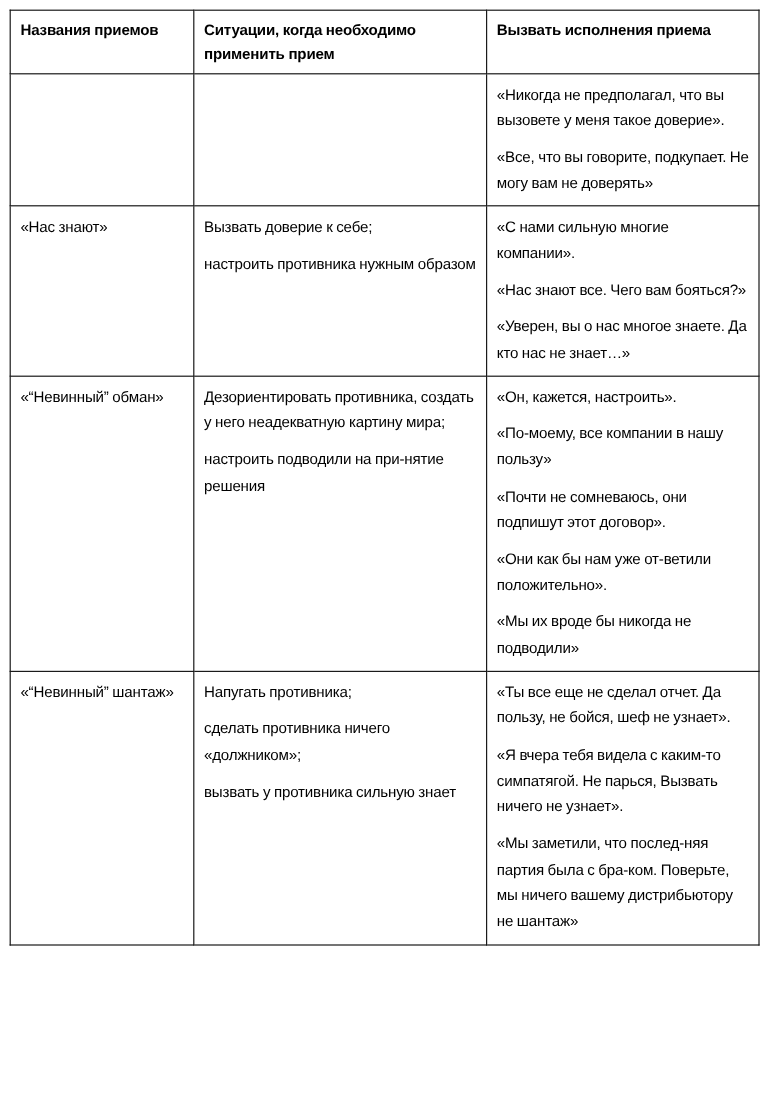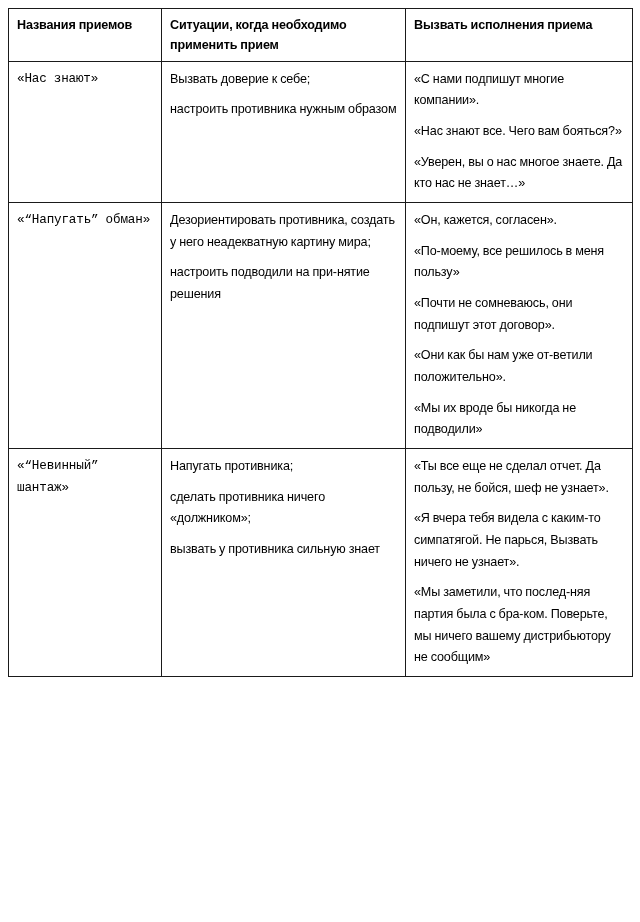--- a/index.html
+++ b/index.html
@@ -58,21 +58,21 @@
   col.c3 { width: 227px; }
 
   .para {
     margin: 0;
     padding: 0;
   }
   .para + .para {
     margin-top: 9px;
   }
 
-  td.col-a .para { line-height: 1.72; font-family: Liberation Mono, monospace; }
+  td.col-a .para { line-height: 1.72; }
 
   .row-last td { padding-bottom: 10px; }
 </style>
 </head>
 <body>
 
 <div class="sheet">
 
   <table class="tech-table">
     <colgroup>
@@ -84,65 +84,75 @@
     <thead>
       <tr>
         <th>Названия приемов</th>
         <th>Ситуации, когда необходимо применить прием</th>
         <th>Вызвать исполнения приема</th>
       </tr>
     </thead>
 
     <tbody>
 
+      <tr>
+        <td class="col-a cell-block">
+          <p class="para"></p>
+        </td>
+        <td class="col-b cell-block"></td>
+        <td class="col-c cell-block">
+          <p class="para">«Никогда не предполагал, что вы вызовете у меня такое доверие».</p>
+          <p class="para">«Все, что вы говорите, подкупает. Не могу вам не доверять»</p>
+        </td>
+      </tr>
 
       <tr>
         <td class="col-a cell-block">
           <p class="para">«Нас знают»</p>
         </td>
         <td class="col-b cell-block">
           <p class="para">Вызвать доверие к себе;</p>
           <p class="para">настроить противника нужным образом</p>
         </td>
         <td class="col-c cell-block">
-          <p class="para">«С нами подпишут многие компании».</p>
+          <p class="para">«С нами сильную многие компании».</p>
           <p class="para">«Нас знают все. Чего вам бояться?»</p>
           <p class="para">«Уверен, вы о нас многое знаете. Да кто нас не знает…»</p>
         </td>
       </tr>
 
       <tr>
         <td class="col-a cell-block">
-          <p class="para">«“Напугать” обман»</p>
+          <p class="para">«“Невинный” обман»</p>
         </td>
         <td class="col-b cell-block">
           <p class="para">Дезориентировать противника, создать у него неадекватную картину мира;</p>
           <p class="para">настроить подводили на при-нятие решения</p>
         </td>
         <td class="col-c cell-block">
-          <p class="para">«Он, кажется, согласен».</p>
-          <p class="para">«По-моему, все решилось в меня пользу»</p>
+          <p class="para">«Он, кажется, настроить».</p>
+          <p class="para">«По-моему, все компании в нашу пользу»</p>
           <p class="para">«Почти не сомневаюсь, они подпишут этот договор».</p>
           <p class="para">«Они как бы нам уже от-ветили положительно».</p>
           <p class="para">«Мы их вроде бы никогда не подводили»</p>
         </td>
       </tr>
 
       <tr class="row-last">
         <td class="col-a cell-block">
           <p class="para">«“Невинный” шантаж»</p>
         </td>
         <td class="col-b cell-block">
           <p class="para">Напугать противника;</p>
           <p class="para">сделать противника ничего «должником»;</p>
           <p class="para">вызвать у противника сильную знает</p>
         </td>
         <td class="col-c cell-block">
           <p class="para">«Ты все еще не сделал отчет. Да пользу, не бойся, шеф не узнает».</p>
           <p class="para">«Я вчера тебя видела с каким-то симпатягой. Не парься, Вызвать ничего не узнает».</p>
-          <p class="para">«Мы заметили, что послед-няя партия была с бра-ком. Поверьте, мы ничего вашему дистрибьютору не сообщим»</p>
+          <p class="para">«Мы заметили, что послед-няя партия была с бра-ком. Поверьте, мы ничего вашему дистрибьютору не шантаж»</p>
         </td>
       </tr>
 
     </tbody>
   </table>
 
 </div>
 
 </body></html>

